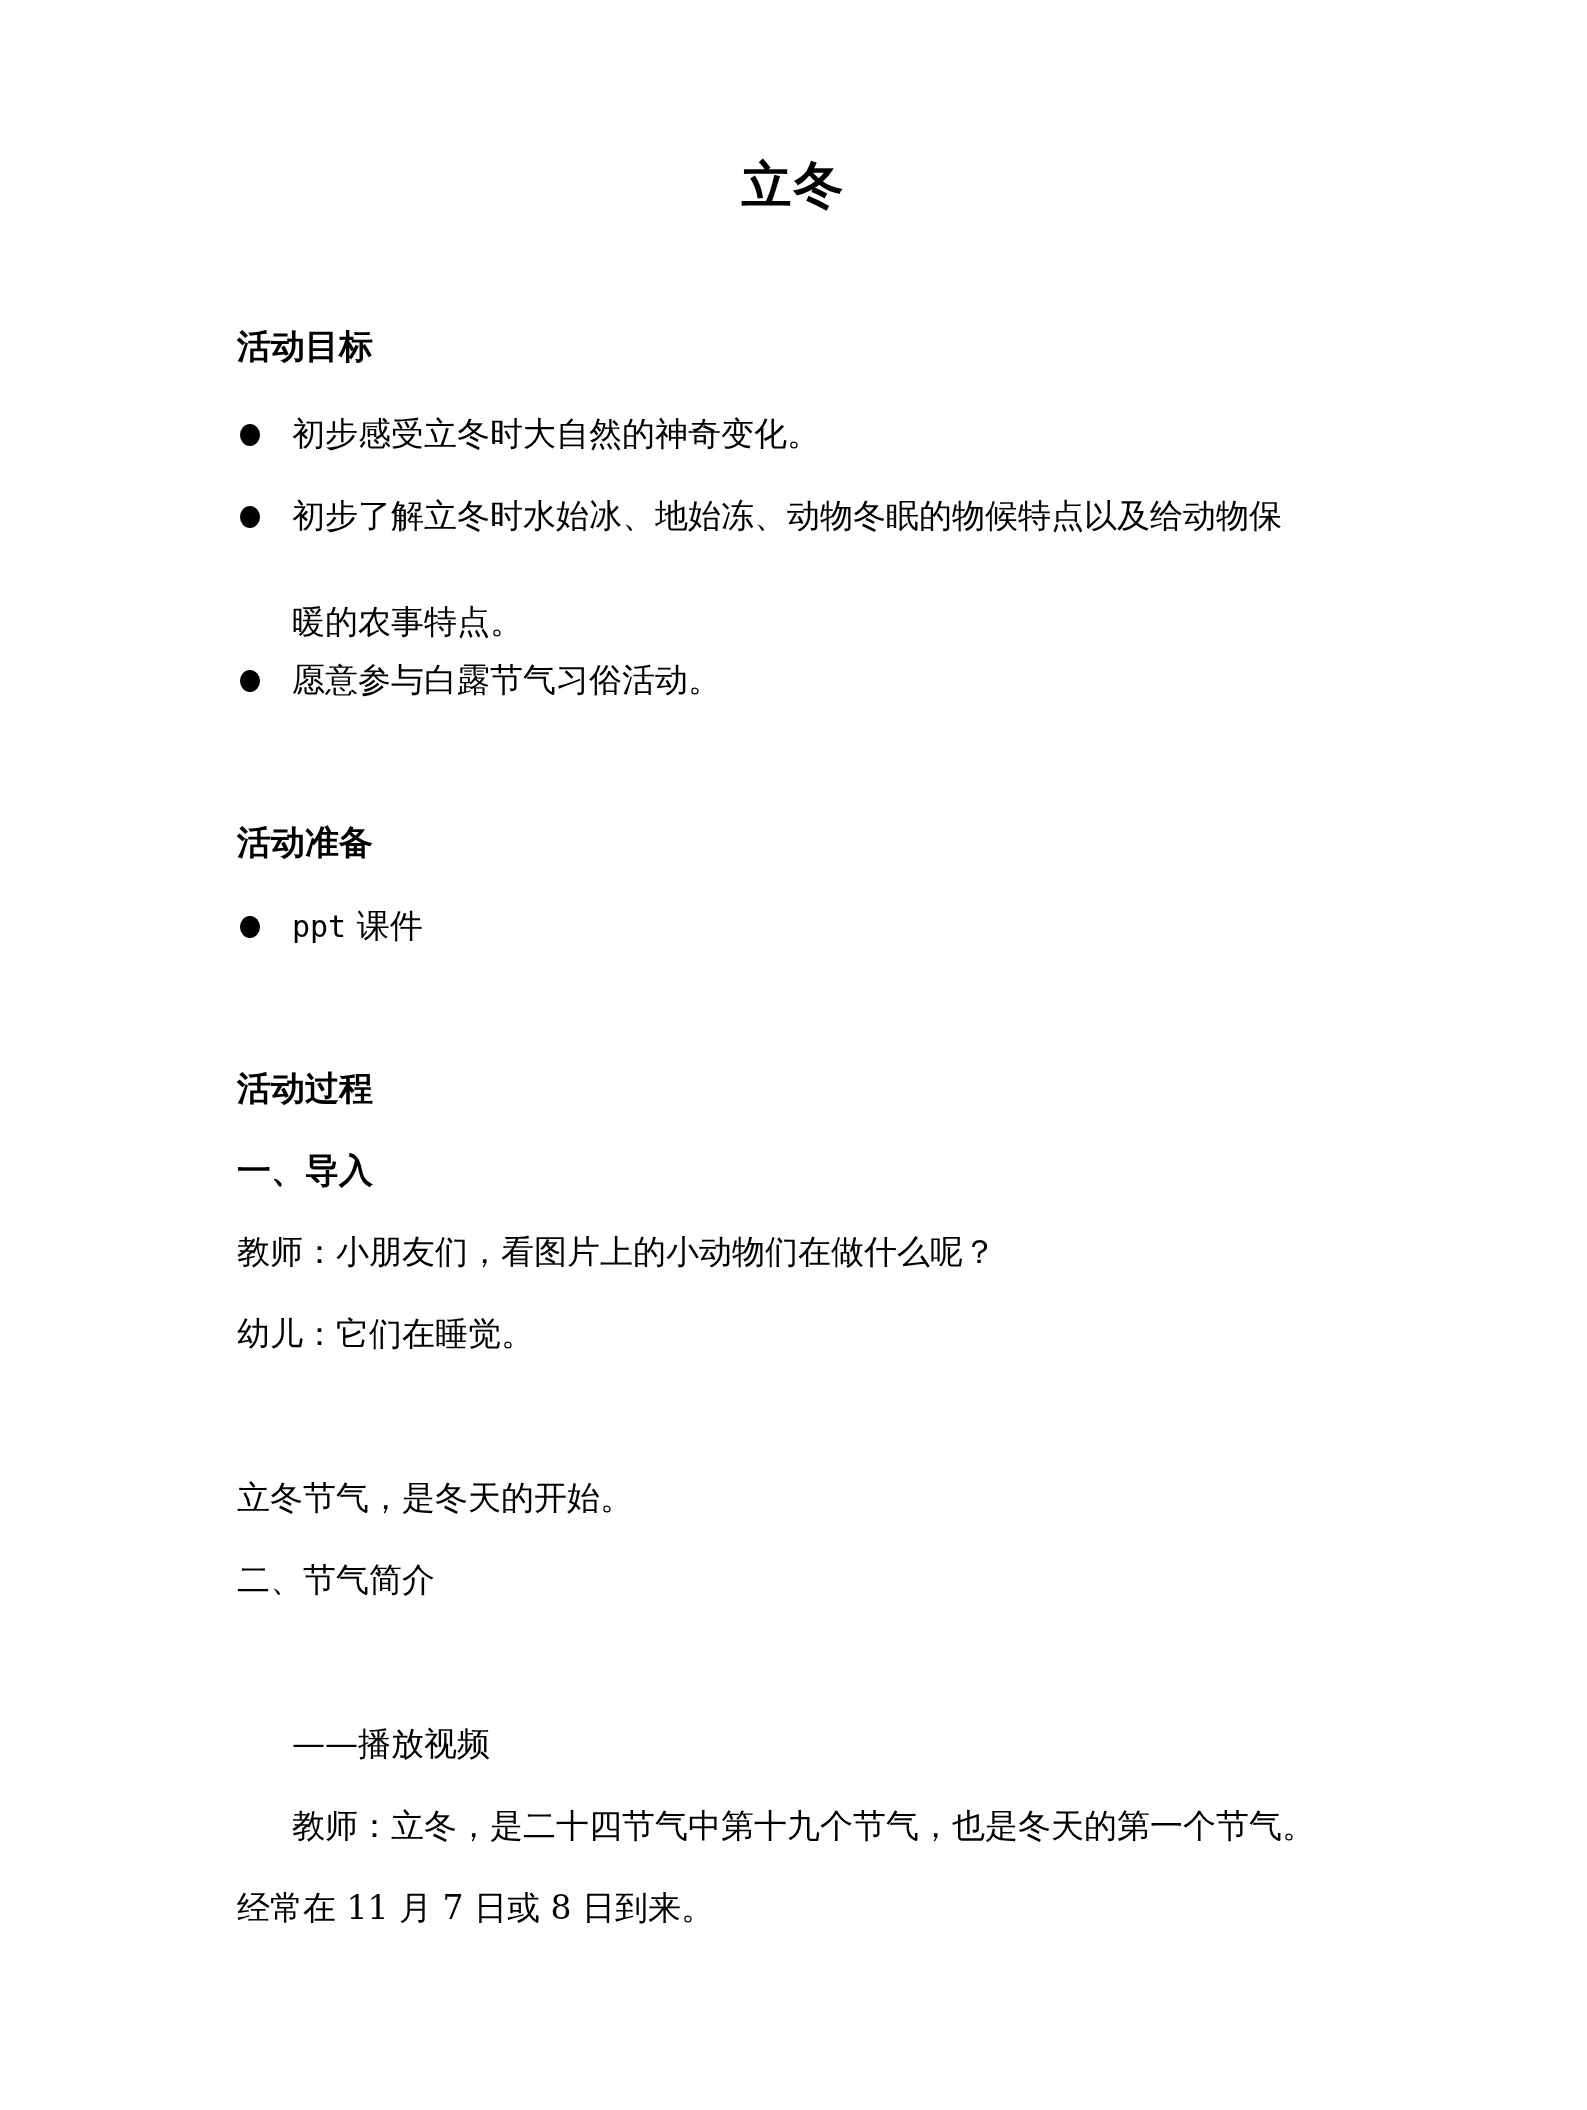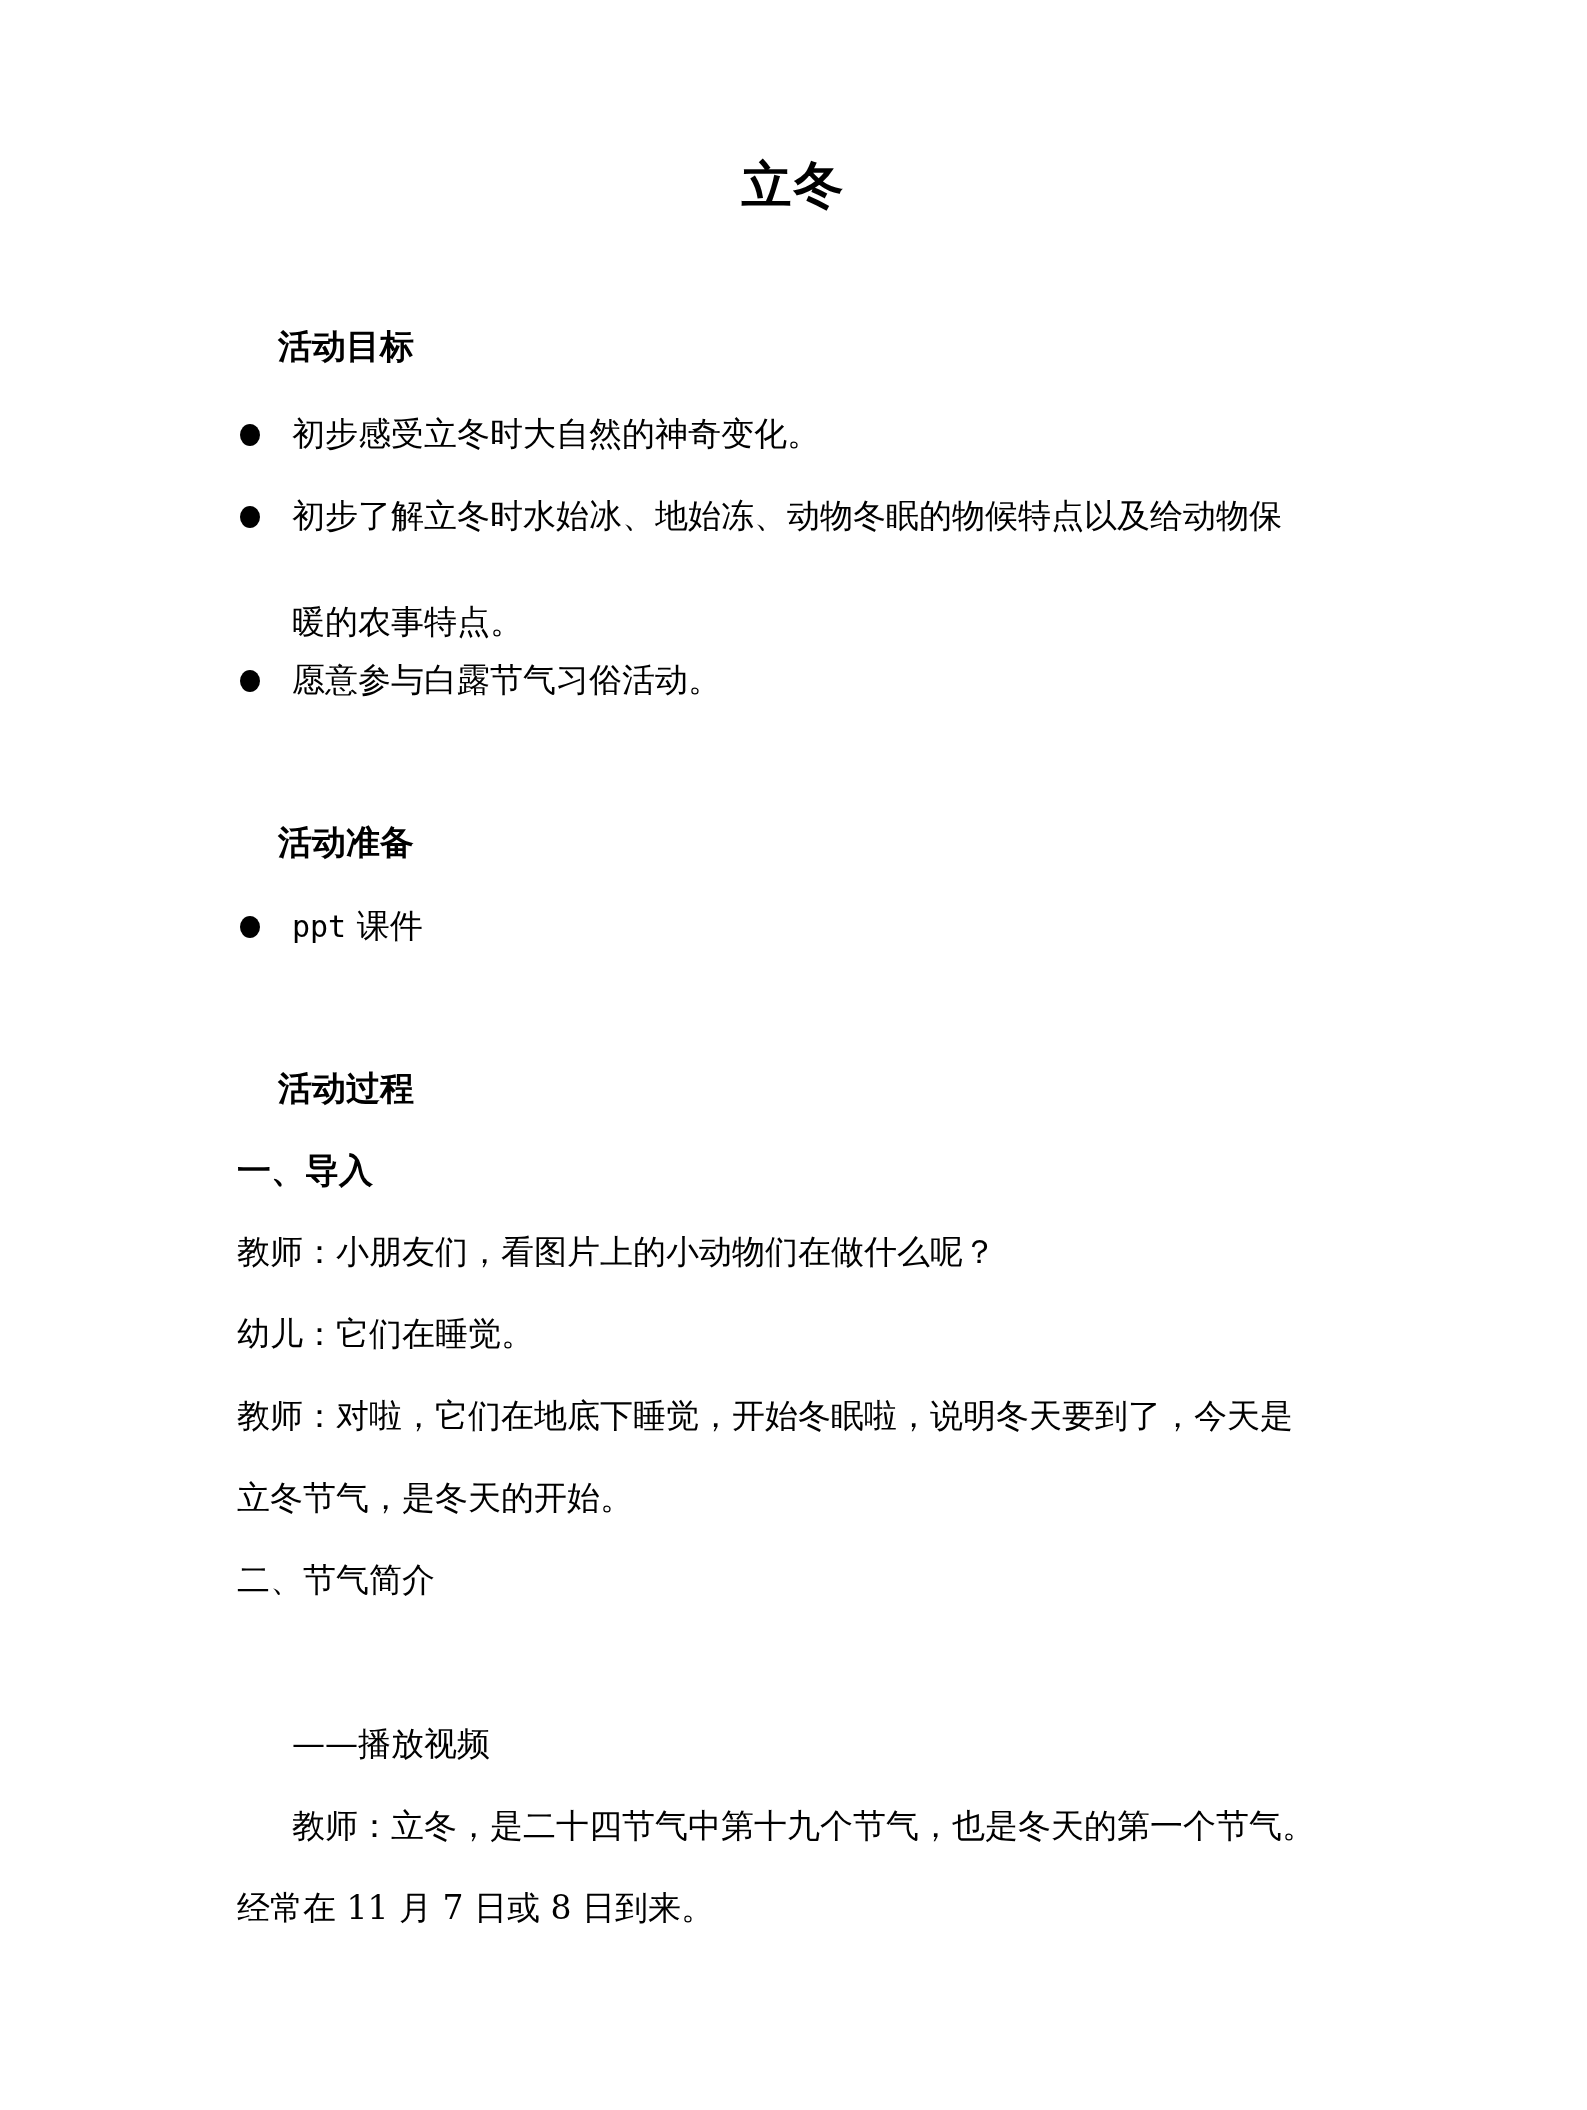--- a/index.html
+++ b/index.html
@@ -36,21 +36,20 @@
     .line {
       position: absolute;
       left: 237px;
       font-size: 33px;
       line-height: 48px;
       white-space: nowrap;
     }
     .heading {
       font-weight: bold;
       font-size: 34px;
-      margin-left: 41px;
     }
     .sub-heading {
       font-weight: bold;
       font-size: 34px;
     }
     .bullet-row {
       position: absolute;
       left: 237px;
       font-size: 33px;
       line-height: 48px;
@@ -110,21 +109,20 @@
     <span class="bullet-dot"></span>
     <span class="bullet-text"><span class="ppt-text">ppt</span> <span>课件</span></span>
   </div>
 
   <div class="line heading" style="top:1064px;">活动过程</div>
 
   <div class="line sub-heading" style="top:1146px;">一、导入</div>
 
   <div class="line" style="top:1310px;">幼儿：它们在睡觉。</div>
   <div class="line" style="top:1228px;">教师：小朋友们，看图片上的小动物们在做什么呢？</div>
-  <div class="line" style="top:1392px;">教师：对啦，它们在地底下睡觉，开始冬眠啦，说明冬天要到了，今天是</div>
   <div class="line" style="top:1474px;">立冬节气，是冬天的开始。</div>
 
   <div class="line" style="top:1556px;">二、节气简介</div>
 
   <div class="line indent" style="top:1720px;">——播放视频</div>
   <div class="line indent" style="top:1802px;">教师：立冬，是二十四节气中第十九个节气，也是冬天的第一个节气。</div>
   <div class="line" style="top:1884px;">经常在 11 月 7 日或 8 日到来。</div>
 
 </div>
 

